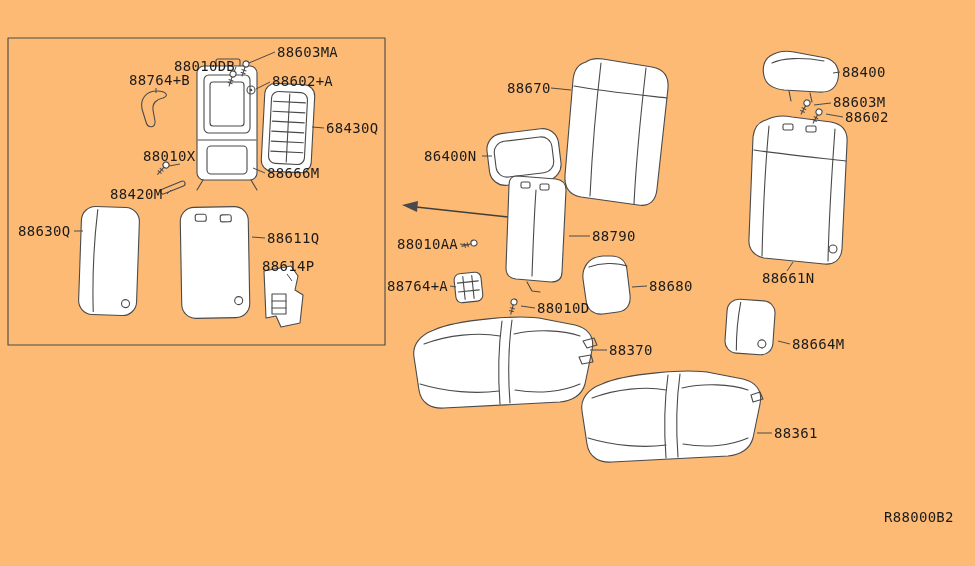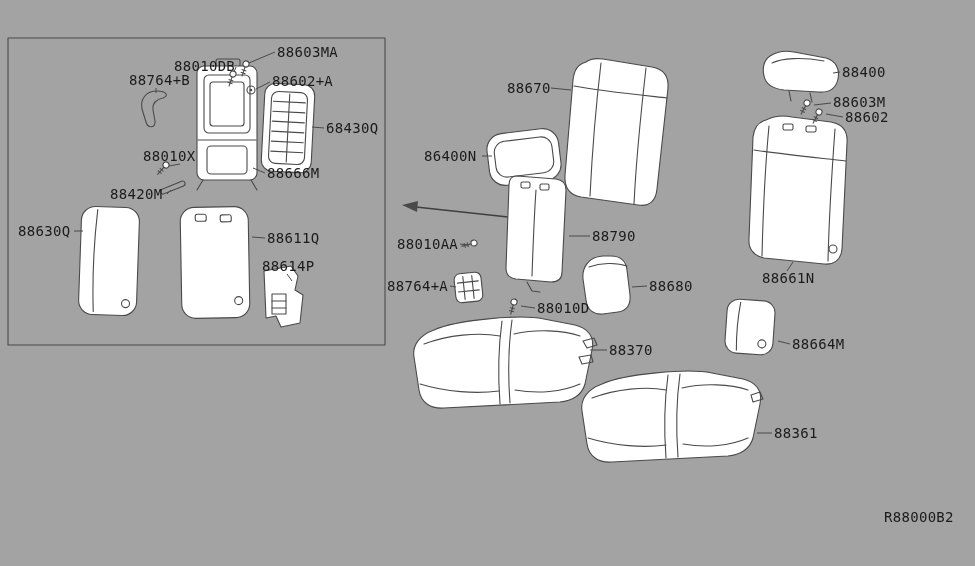--- a/index.html
+++ b/index.html
@@ -1,16 +1,16 @@
 <!DOCTYPE html>
 <html><head>
 <meta charset="utf-8">
 <style>
   html,body{margin:0;padding:0;background:#ffffff;}
-  .stage{position:relative;width:975px;height:566px;background:#a3a3a3;overflow:hidden;}
+  .stage{position:relative;width:975px;height:566px;background:#fdba74;overflow:hidden;}
   svg{position:absolute;left:0;top:0;}
   .ln  {fill:none;stroke:#4a4a4a;stroke-width:1.1;stroke-linecap:round;stroke-linejoin:round;}
   .lnw {fill:#ffffff;stroke:#4a4a4a;stroke-width:1.1;stroke-linecap:round;stroke-linejoin:round;}
   .lnf {fill:#4a4a4a;stroke:none;}
   .ln2 {fill:none;stroke:#3f3f3f;stroke-width:1.5;stroke-linecap:round;}
   .leader{stroke:#4a4a4a;stroke-width:1;}
   .part-label{font-family:"DejaVu Sans Mono","Liberation Mono",monospace;font-size:14px;fill:#1b1b1b;letter-spacing:0.3px;}
 </style>
 </head>
 <body>

